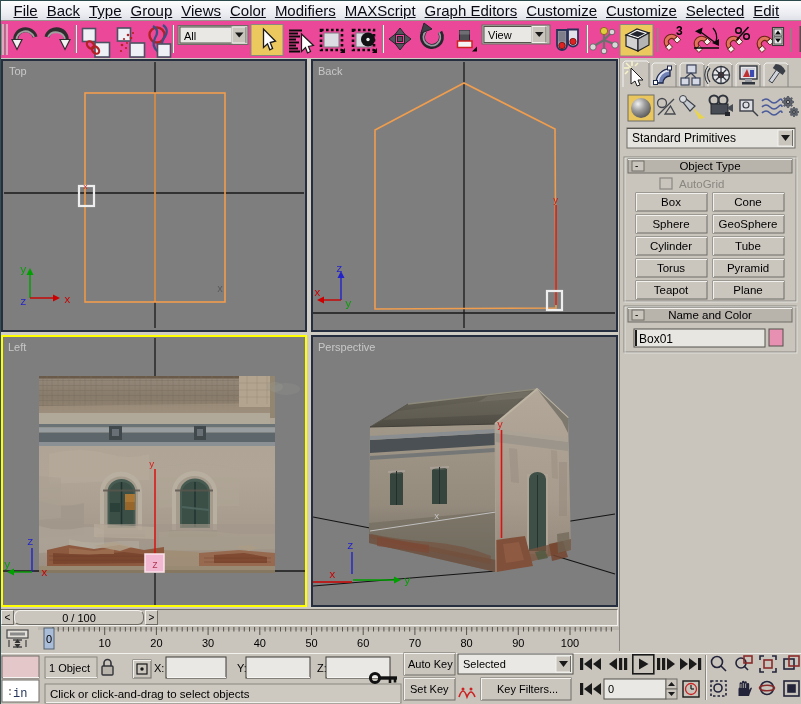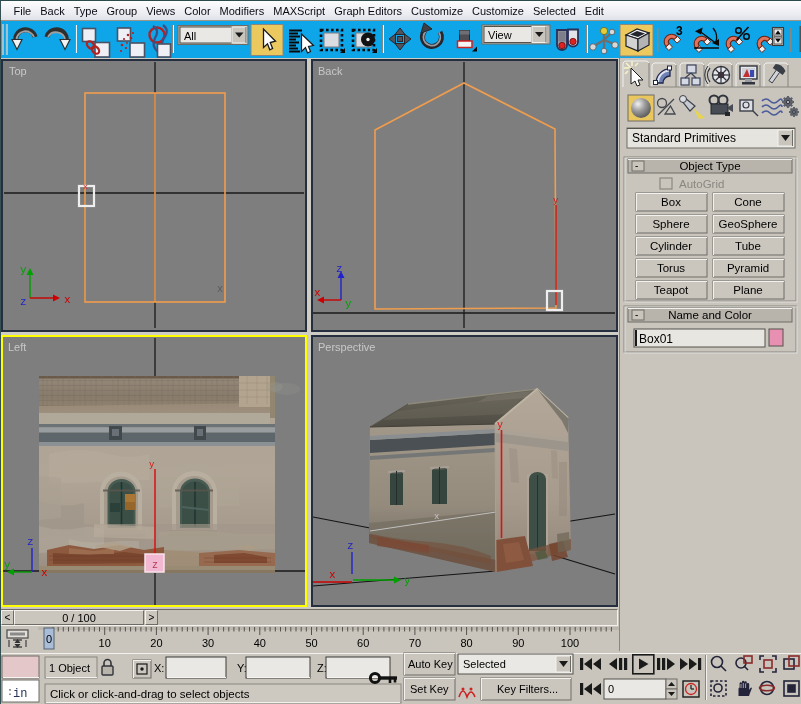--- a/index.html
+++ b/index.html
@@ -3,22 +3,22 @@
 <meta charset="utf-8">
 <style>
 * { margin:0; padding:0; box-sizing:border-box; }
 html,body { width:801px; height:704px; overflow:hidden; }
 body { font-family:"Liberation Sans", sans-serif; background:#c9c5bd; position:relative; }
 #root { position:absolute; left:0; top:0; width:801px; height:704px; background:#c9c5bd; }
 .abs { position:absolute; }
 .sunken { border-top:1px solid #6f6c66; border-left:1px solid #6f6c66; border-right:1px solid #f2f1ee; border-bottom:1px solid #f2f1ee; }
 .vp { position:absolute; background:#7e7e7e; }
 #menubar { position:absolute; left:0; top:0; width:801px; height:20px; background:linear-gradient(#fdfdfe,#ebecf1 70%,#dfe1e8); border-top:1px solid #2a4a4c; }
-#menubar span { display:inline-block; font-size:11px; color:#0a0a14; padding:1px 4.5px 0 4.5px; }
-#toolbar { position:absolute; left:0; top:20px; width:801px; height:38px; background:#0ea5e9; }
+#menubar span { display:inline-block; font-size:15px; color:#0a0a14; padding:1px 4.5px 0 4.5px;text-decoration:underline; }
+#toolbar { position:absolute; left:0; top:20px; width:801px; height:38px; background:#ec4899; }
 #vparea { position:absolute; left:0; top:58px; width:619px; height:550px; background:#cfccc4; }
 #panel { position:absolute; left:619px; top:58px; width:182px; height:593px; background:#c4b5fd; }
 #timeslider { position:absolute; left:0; top:608px; width:619px; height:19px; background:#c9c5bd; }
 #trackbar { position:absolute; left:0; top:627px; width:619px; height:24px; background:#c9c5bd; }
 #statusbar { position:absolute; left:0; top:651px; width:801px; height:53px; background:#c9c5bd; }
 .btn { position:absolute; background:#cac6be; border-top:1px solid #f2f1ee; border-left:1px solid #f2f1ee; border-right:1px solid #6f6c66; border-bottom:1px solid #6f6c66; font-size:11px; color:#000; text-align:center; }
 </style>
 </head>
 <body>
 <div id="root">
@@ -801,21 +801,21 @@
     <rect x="16" y="272" width="2" height="16" fill="#1a1a1a"></rect>
     <text x="20" y="285" font-size="12" fill="#000" font-family="Liberation Sans">Box01</text>
     <rect x="150" y="271" width="14" height="17" fill="#e890b2" stroke="#55524c" stroke-width="1"></rect>
   </g>
 </svg>
 </div>
 
 <div id="timeslider">
   <div class="abs sunken" style="left:0px; top:1px; width:618px; height:17px; background:#c2beb6;"></div>
   <div class="btn" style="left:1px; top:2px; width:13px; height:15px; font-size:10px; line-height:13px;">&lt;</div>
-  <div class="btn" style="left:14px; top:2px; width:130px; height:15px; font-size:11px; line-height:14px;">0 / 100</div>
+  <div class="btn" style="left:14px; top:2px; width:130px; height:15px; font-size:11px; line-height:14px;border-radius:6px;">0 / 100</div>
   <div class="btn" style="left:145px; top:2px; width:13px; height:15px; font-size:10px; line-height:13px;">&gt;</div>
 </div>
 
 <div id="trackbar">
 <svg width="619" height="24" viewBox="0 0 619 24">
   <rect x="0" y="0" width="619" height="24" fill="#c9c5bd"></rect>
   <rect x="38" y="0" width="581" height="3" fill="#b5b1a9" opacity="0.7"></rect>
 
   <g>
     <rect x="7" y="3" width="21" height="8" fill="#e2dfd9" stroke="#4a4a4a" stroke-width="1.2"></rect>

